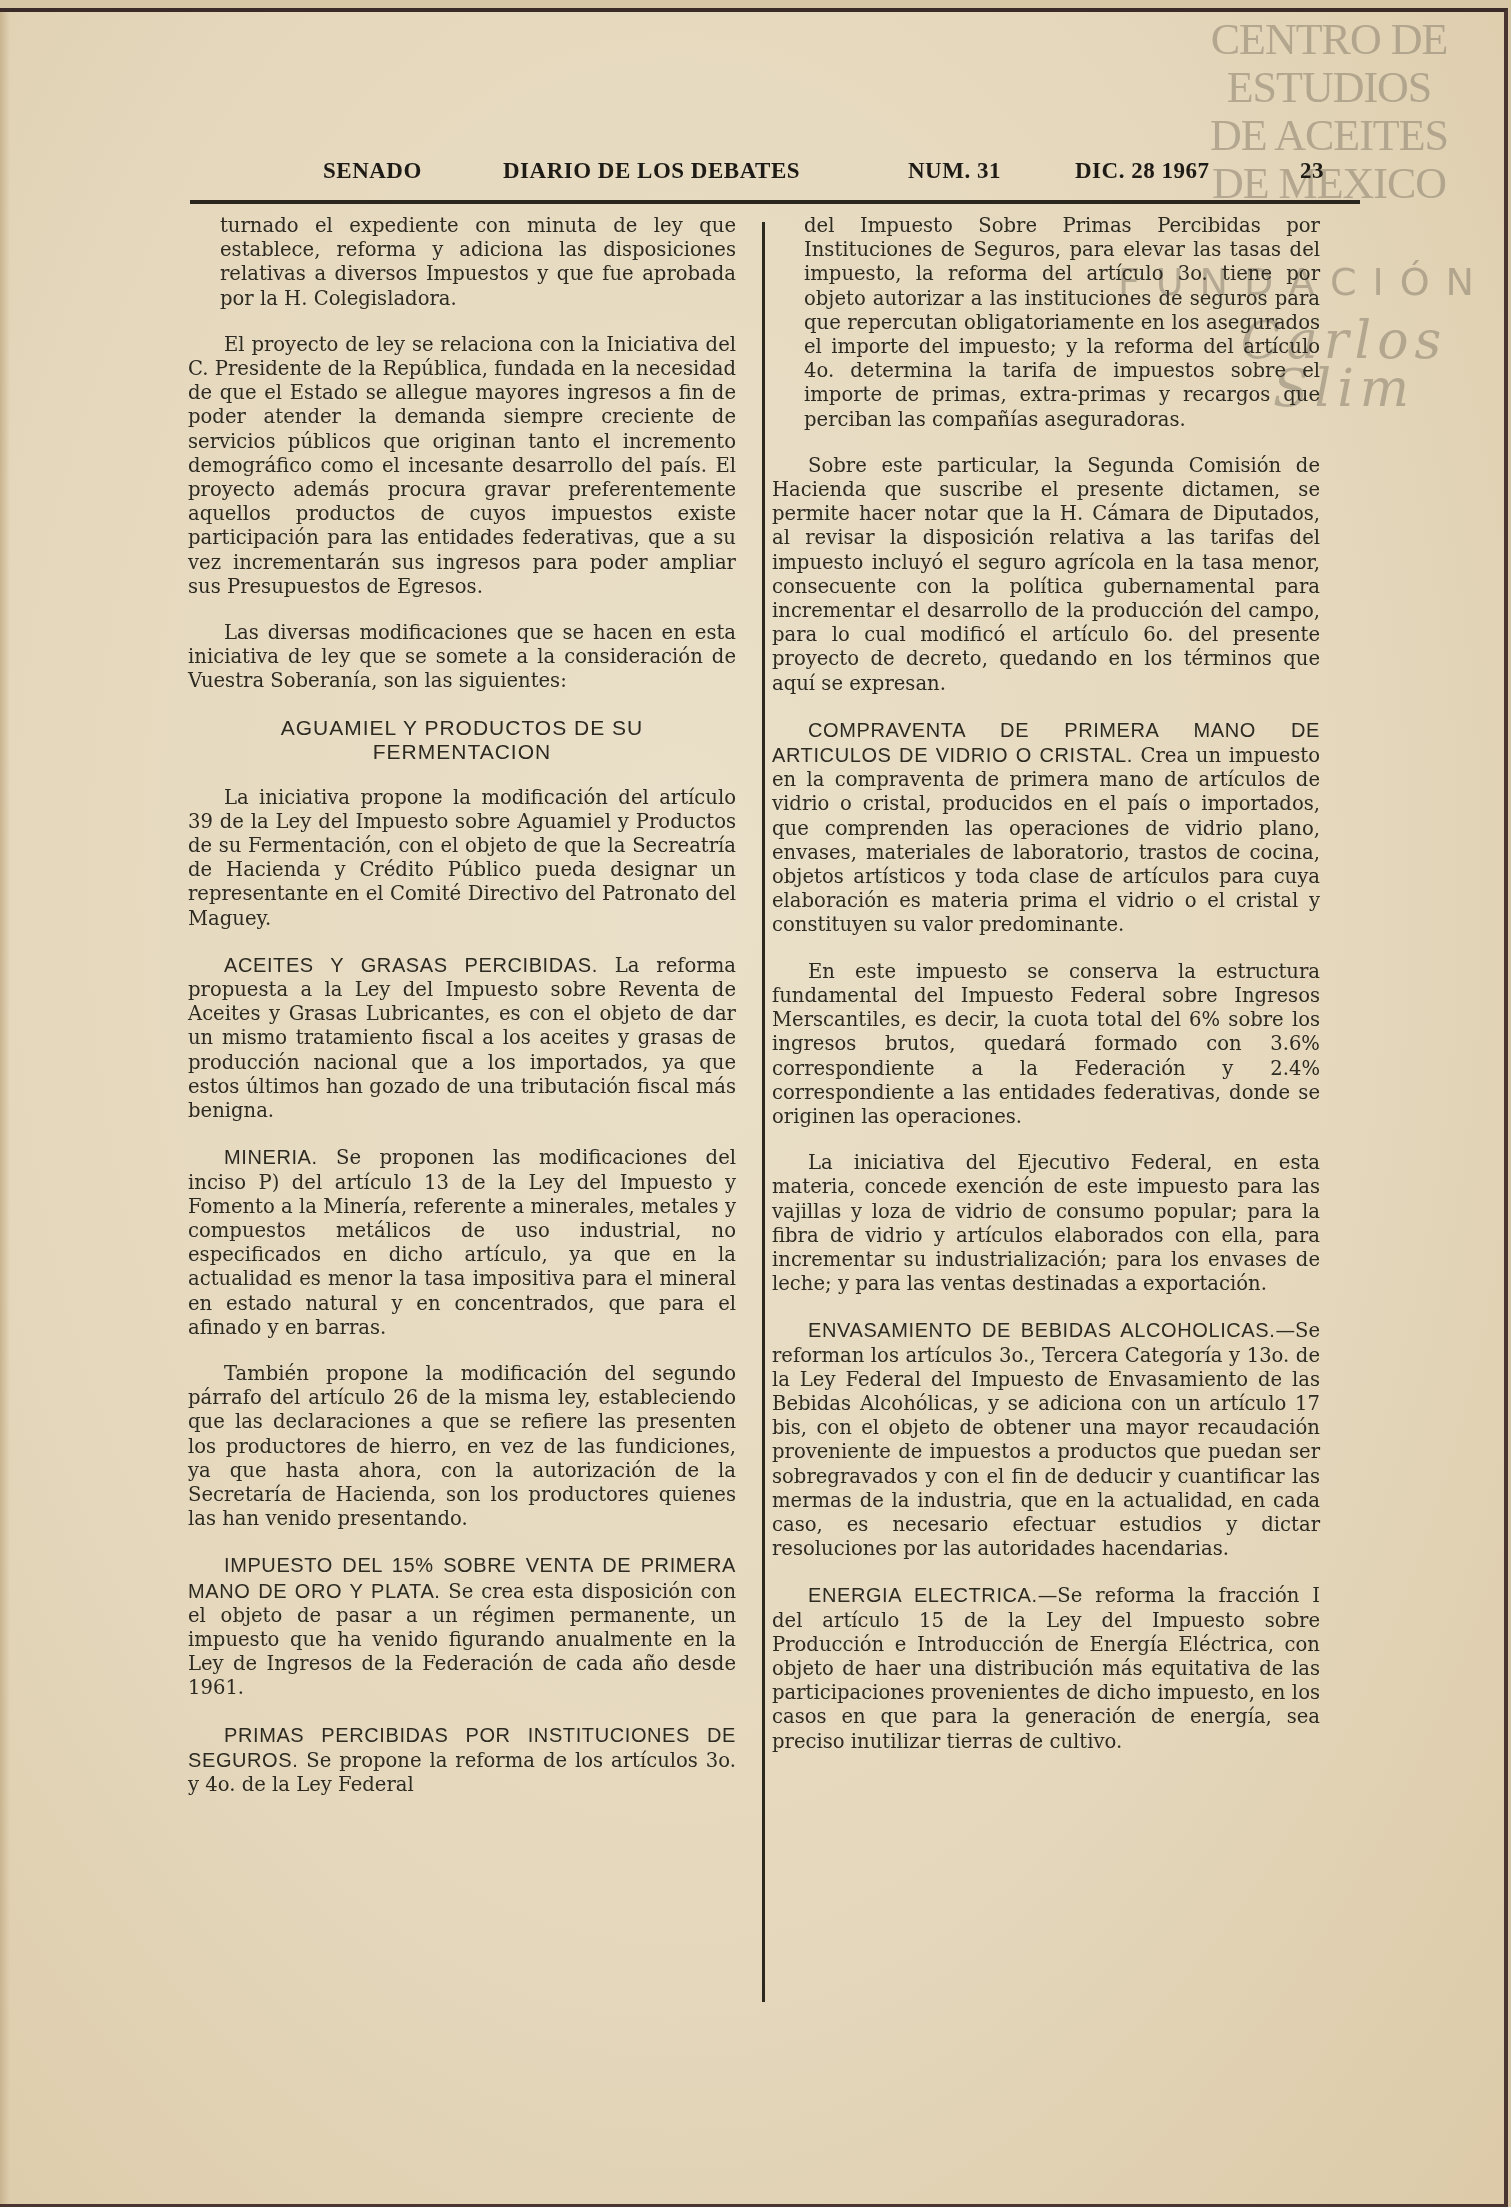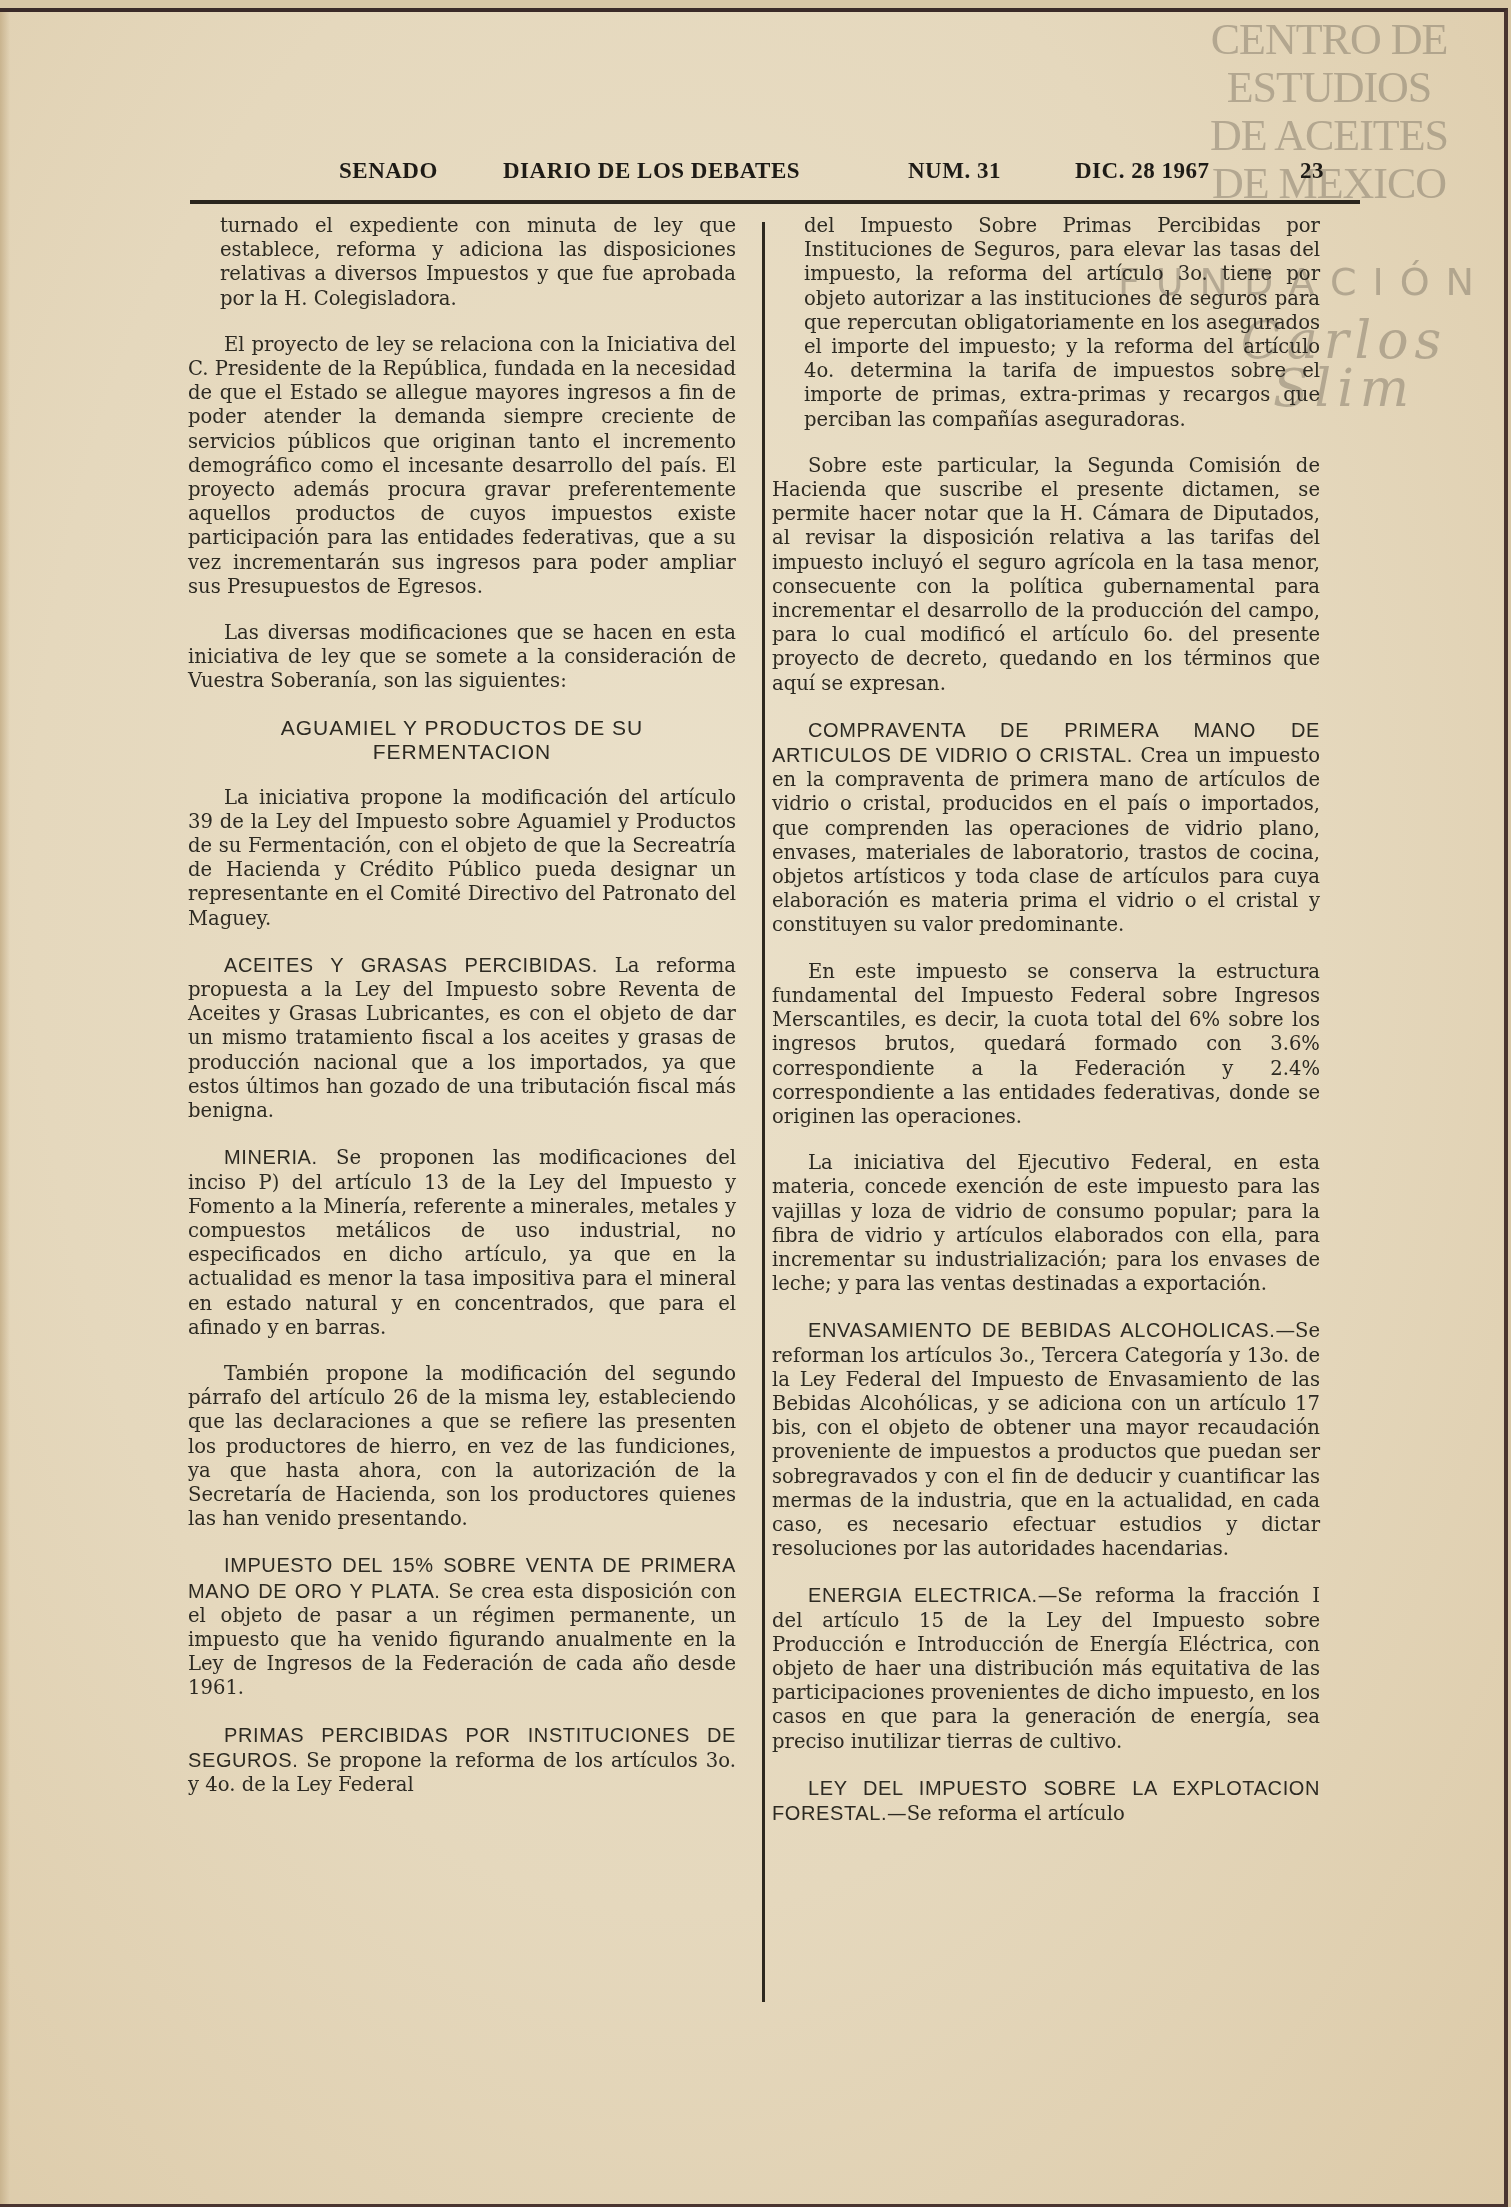--- a/index.html
+++ b/index.html
@@ -34,21 +34,21 @@
     position: absolute; top: 300px; left: 10px; width: 300px;
     font-family: "DejaVu Serif", serif; font-style: italic; font-size: 52px; letter-spacing: 6px;
   }
   
   .header {
     position: absolute; top: 146px; left: 323px; width: 1020px; height: 30px;
     font-family: "Liberation Serif", serif; font-weight: bold; font-size: 23px;
     color: #1e1b16; letter-spacing: 0.5px;
   }
   .header span { position: absolute; top: 0; white-space: nowrap; }
-  .h-senado { left: 16px; text-align: right; }
+  .h-senado { left: 0; text-align: right; }
   .h-diario { left: 180px; }
   .h-num { left: 585px; }
   .h-date { left: 752px; }
   .h-page { left: 977px; }
   .rule {
     position: absolute; top: 188px; left: 190px; width: 1170px; height: 4px;
     background: #2a251d;
   }
   .col-divider {
     position: absolute; left: 762px; top: 210px; width: 3px; height: 1780px;
@@ -108,15 +108,14 @@
   </div>
 
   <div class="col right">
     <p class="cont">del Impuesto Sobre Primas Percibidas por Instituciones de Seguros, para elevar las tasas del impuesto, la reforma del artículo 3o. tiene por objeto autorizar a las instituciones de se­guros para que repercutan obligatoriamente en los asegurados el importe del impuesto; y la reforma del artículo 4o. determina la tarifa de impuestos sobre el importe de primas, ex­tra-primas y recargos que perciban las com­pañías aseguradoras.</p>
     <p>Sobre este particular, la Segunda Comisión de Hacienda que suscribe el presente dictamen, se permite hacer notar que la H. Cámara de Diputados, al revisar la disposición relativa a las tarifas del impuesto incluyó el seguro agrícola en la tasa menor, consecuente con la política gubernamental para incrementar el desarrollo de la producción del campo, para lo cual modificó el artículo 6o. del presente proyecto de decreto, quedando en los térmi­nos que aquí se expresan.</p>
     <p><span class="lead">COMPRAVENTA DE PRIMERA MANO DE ARTICULOS DE VIDRIO O CRISTAL.</span><span> Crea un impuesto en la compraventa de primera mano de artículos de vidrio o cristal, produ­cidos en el país o importados, que compren­den las operaciones de vidrio plano, envases, materiales de laboratorio, trastos de cocina, objetos artísticos y toda clase de artículos pa­ra cuya elaboración es materia prima el vidrio o el cristal y constituyen su valor predomi­nante.</span></p>
     <p>En este impuesto se conserva la estructura fundamental del Impuesto Federal sobre In­gresos Merscantiles, es decir, la cuota total del 6% sobre los ingresos brutos, quedará for­mado con 3.6% correspondiente a la Federa­ción y 2.4% correspondiente a las entidades federativas, donde se originen las operaciones.</p>
     <p>La iniciativa del Ejecutivo Federal, en esta materia, concede exención de este impuesto para las vajillas y loza de vidrio de consumo popular; para la fibra de vidrio y artículos elaborados con ella, para incrementar su in­dustrialización; para los envases de leche; y para las ventas destinadas a exportación.</p>
     <p class="bold-p"><span class="lead">ENVASAMIENTO DE BEBIDAS ALCOHO­LICAS.</span><span>—Se reforman los artículos 3o., Tercera Categoría y 13o. de la Ley Federal del Impues­to de Envasamiento de las Bebidas Alcohóli­cas, y se adiciona con un artículo 17 bis, con el objeto de obtener una mayor recaudación proveniente de impuestos a productos que pue­dan ser sobregravados y con el fin de deducir y cuantificar las mermas de la industria, que en la actualidad, en cada caso, es necesario efectuar estudios y dictar resoluciones por las autoridades hacendarias.</span></p>
     <p><span class="lead">ENERGIA ELECTRICA.</span><span>—Se reforma la fracción I del artículo 15 de la Ley del Impues­to sobre Producción e Introducción de Energía Eléctrica, con objeto de haer una distribución más equitativa de las participaciones provenien­tes de dicho impuesto, en los casos en que para la generación de energía, sea preciso in­utilizar tierras de cultivo.</span></p>
-    <p><span class="lead">LEY DEL IMPUESTO SOBRE LA EXPLO­TACION FORESTAL.</span><span>—Se reforma el artículo</span></p>
   </div>
 </div>
 
 </body></html>

